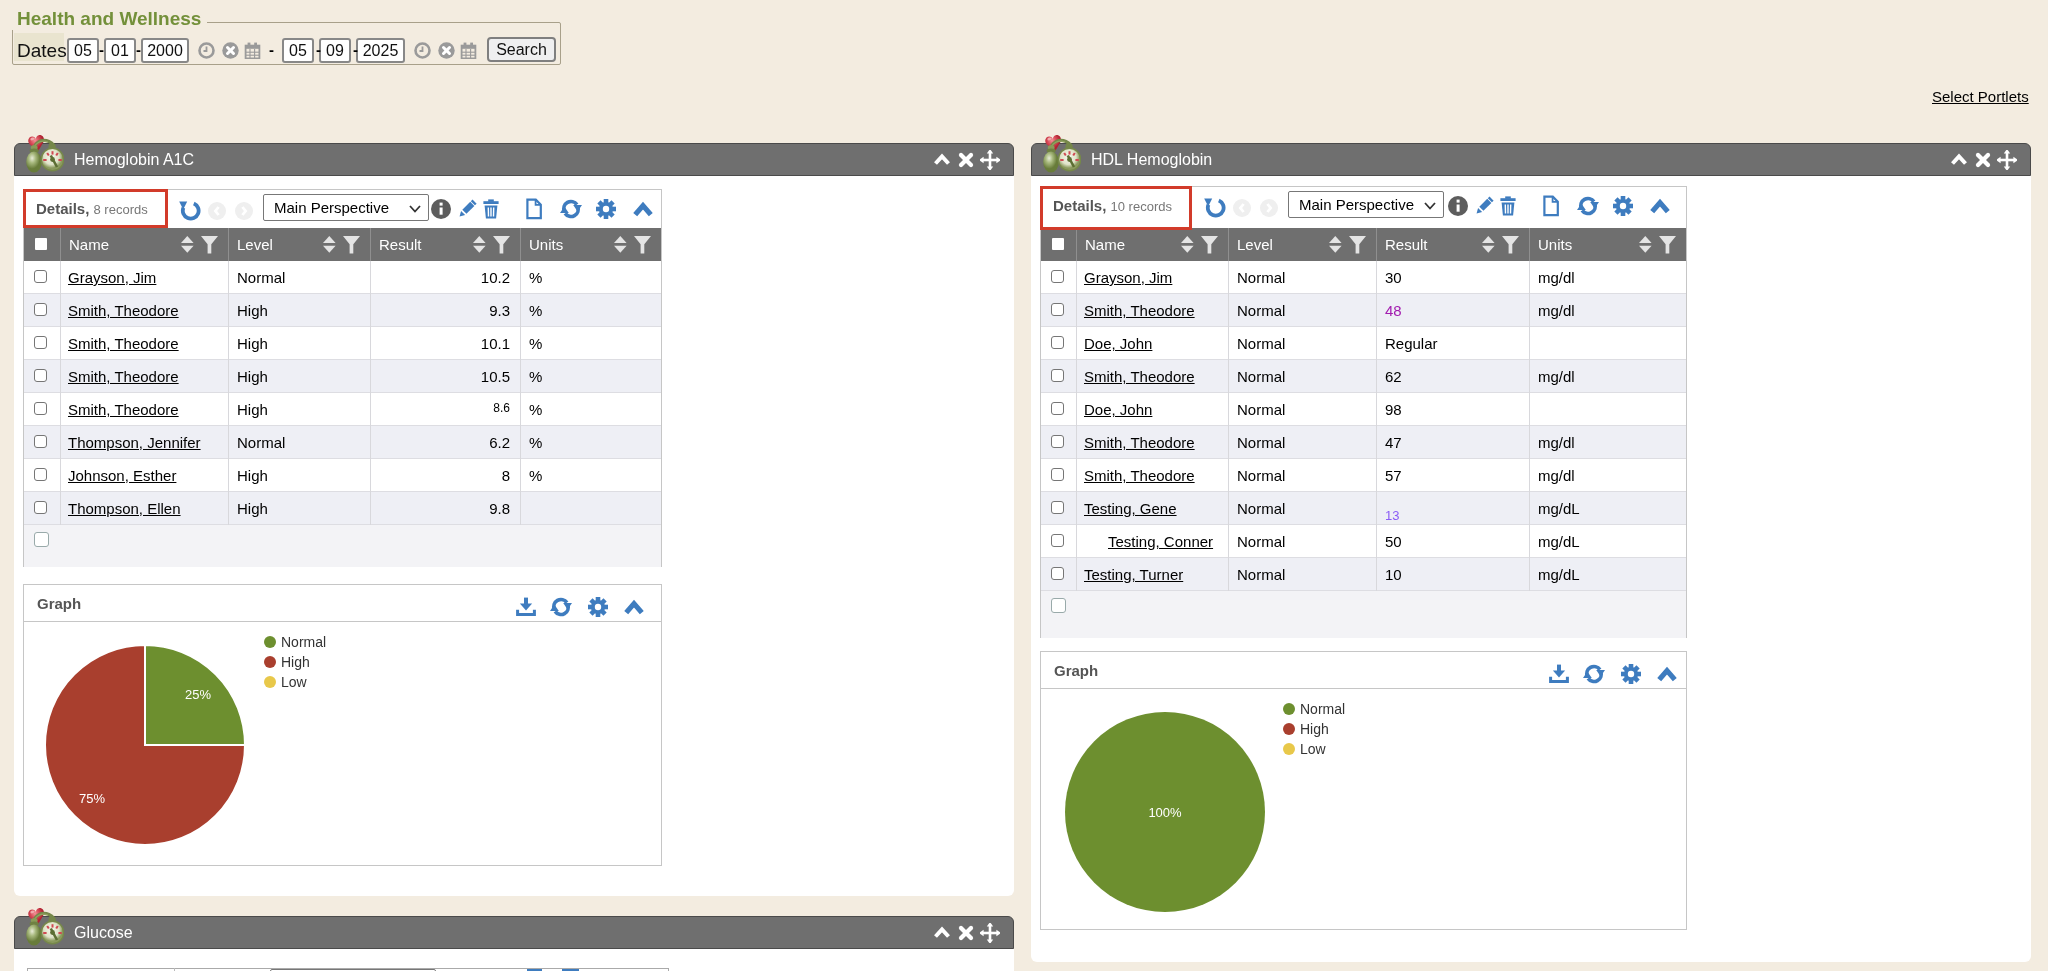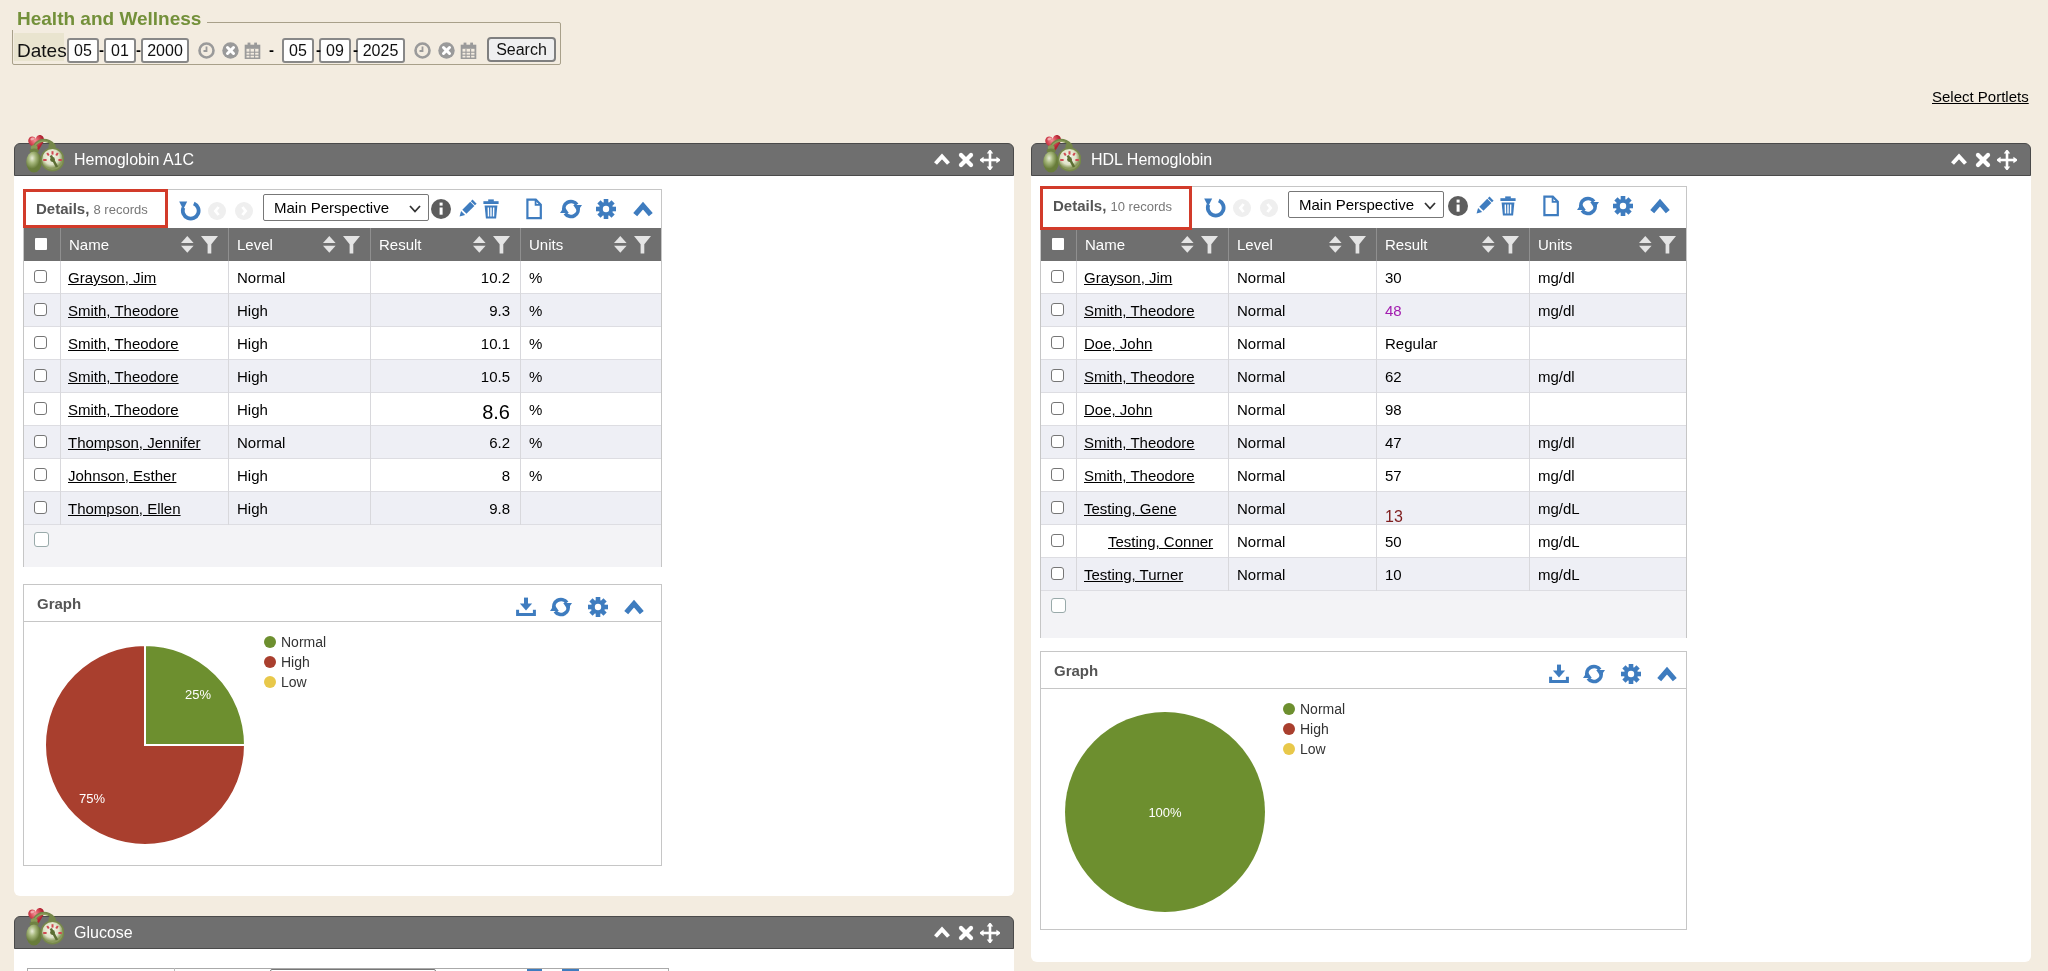--- a/index.html
+++ b/index.html
@@ -374,21 +374,21 @@
 <div class="abs" style="left:24px;top:360px;width:637px;height:33px;background:#eeeff5;border-bottom:1px solid #dddde2"></div>
 <div class="abs" style="left:34px;top:369px;width:13px;height:13px;background:#fff;border:1.2px solid #767676;border-radius:3px"></div>
 <div class="abs" style="left:68px;top:368px;font-size:15px"><span class="link">Smith, Theodore</span></div>
 <div class="abs" style="left:237px;top:368px;font-size:15px;color:#000">High</div>
 <div class="abs" style="left:370px;top:368px;width:140px;text-align:right;font-size:15px;color:#000">10.5</div>
 <div class="abs" style="left:529px;top:368px;font-size:15px;color:#000">%</div>
 <div class="abs" style="left:24px;top:393px;width:637px;height:33px;background:#fff;border-bottom:1px solid #dddde2"></div>
 <div class="abs" style="left:34px;top:402px;width:13px;height:13px;background:#fff;border:1.2px solid #767676;border-radius:3px"></div>
 <div class="abs" style="left:68px;top:401px;font-size:15px"><span class="link">Smith, Theodore</span></div>
 <div class="abs" style="left:237px;top:401px;font-size:15px;color:#000">High</div>
-<div class="abs" style="left:370px;top:401px;width:140px;text-align:right;font-size:20px;color:#000">8.6</div>
+<div class="abs" style="left:370px;top:401px;width:140px;text-align:right;font-size:12px;color:#000">8.6</div>
 <div class="abs" style="left:529px;top:401px;font-size:15px;color:#000">%</div>
 <div class="abs" style="left:24px;top:426px;width:637px;height:33px;background:#eeeff5;border-bottom:1px solid #dddde2"></div>
 <div class="abs" style="left:34px;top:435px;width:13px;height:13px;background:#fff;border:1.2px solid #767676;border-radius:3px"></div>
 <div class="abs" style="left:68px;top:434px;font-size:15px"><span class="link">Thompson, Jennifer</span></div>
 <div class="abs" style="left:237px;top:434px;font-size:15px;color:#000">Normal</div>
 <div class="abs" style="left:370px;top:434px;width:140px;text-align:right;font-size:15px;color:#000">6.2</div>
 <div class="abs" style="left:529px;top:434px;font-size:15px;color:#000">%</div>
 <div class="abs" style="left:24px;top:459px;width:637px;height:33px;background:#fff;border-bottom:1px solid #dddde2"></div>
 <div class="abs" style="left:34px;top:468px;width:13px;height:13px;background:#fff;border:1.2px solid #767676;border-radius:3px"></div>
 <div class="abs" style="left:68px;top:467px;font-size:15px"><span class="link">Johnson, Esther</span></div>
@@ -547,21 +547,21 @@
 <div class="abs" style="left:1041px;top:459px;width:645px;height:33px;background:#fff;border-bottom:1px solid #dddde2"></div>
 <div class="abs" style="left:1051px;top:468px;width:13px;height:13px;background:#fff;border:1.2px solid #767676;border-radius:3px"></div>
 <div class="abs" style="left:1084px;top:467px;font-size:15px"><span class="link">Smith, Theodore</span></div>
 <div class="abs" style="left:1237px;top:467px;font-size:15px;color:#000">Normal</div>
 <div class="abs" style="left:1385px;top:467px;font-size:15px;color:#000">57</div>
 <div class="abs" style="left:1538px;top:467px;font-size:15px;color:#000">mg/dl</div>
 <div class="abs" style="left:1041px;top:492px;width:645px;height:33px;background:#eeeff5;border-bottom:1px solid #dddde2"></div>
 <div class="abs" style="left:1051px;top:501px;width:13px;height:13px;background:#fff;border:1.2px solid #767676;border-radius:3px"></div>
 <div class="abs" style="left:1084px;top:500px;font-size:15px"><span class="link">Testing, Gene</span></div>
 <div class="abs" style="left:1237px;top:500px;font-size:15px;color:#000">Normal</div>
-<div class="abs" style="left:1385px;top:508px;font-size:16px;color:#7f1d1d">13</div>
+<div class="abs" style="left:1385px;top:508px;font-size:13px;color:#8b5cf6">13</div>
 <div class="abs" style="left:1538px;top:500px;font-size:15px;color:#000">mg/dL</div>
 <div class="abs" style="left:1041px;top:525px;width:645px;height:33px;background:#fff;border-bottom:1px solid #dddde2"></div>
 <div class="abs" style="left:1051px;top:534px;width:13px;height:13px;background:#fff;border:1.2px solid #767676;border-radius:3px"></div>
 <div class="abs" style="left:1108px;top:533px;font-size:15px"><span class="link">Testing, Conner</span></div>
 <div class="abs" style="left:1237px;top:533px;font-size:15px;color:#000">Normal</div>
 <div class="abs" style="left:1385px;top:533px;font-size:15px;color:#000">50</div>
 <div class="abs" style="left:1538px;top:533px;font-size:15px;color:#000">mg/dL</div>
 <div class="abs" style="left:1041px;top:558px;width:645px;height:33px;background:#eeeff5;border-bottom:1px solid #dddde2"></div>
 <div class="abs" style="left:1051px;top:567px;width:13px;height:13px;background:#fff;border:1.2px solid #767676;border-radius:3px"></div>
 <div class="abs" style="left:1084px;top:566px;font-size:15px"><span class="link">Testing, Turner</span></div>

